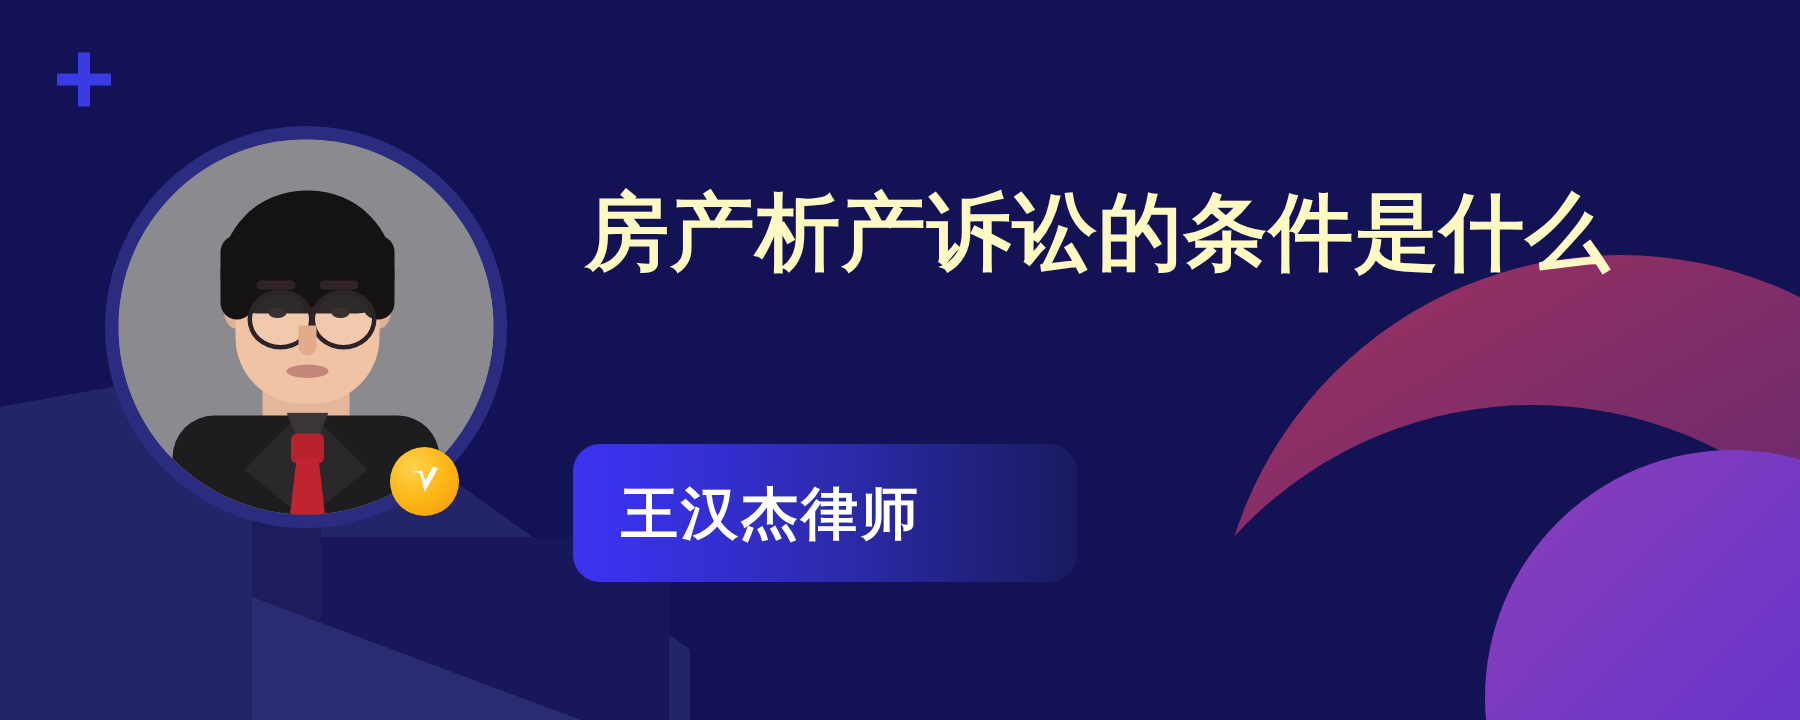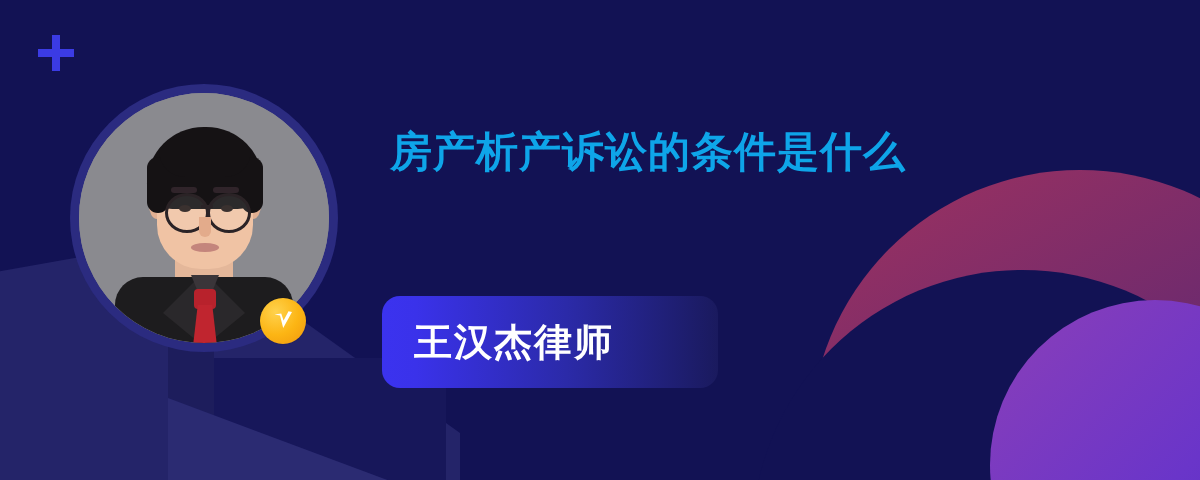--- a/index.html
+++ b/index.html
@@ -119,23 +119,23 @@
     position:absolute;left:260px;top:298px;width:46px;height:46px;
     border-radius:50%;
     background:radial-gradient(circle at 34% 30%,#ffd24d 0%,#fcb514 52%,#f0970d 100%);
     box-shadow:0 0 0 1px rgba(0,0,0,.06);
   }
   #verified-badge svg{position:absolute;left:9px;top:9px;}
 
   
   #headline{
     position:absolute;left:390px;top:122px;width:700px;
-    color:#0ea5e9;font-size:42px;line-height:66px;font-weight:bold;
+    color:#fef9c3;font-size:56px;line-height:66px;font-weight:bold;
     letter-spacing:1px;
-    font-family:Liberation Mono, monospace;
+    font-family:Liberation Sans, sans-serif;
   }
 
   #lawyer-button{
     position:absolute;left:382px;top:296px;width:336px;height:92px;
     border-radius:18px;border:0;cursor:pointer;padding:0 0 0 32px;
     display:flex;align-items:center;
     background:linear-gradient(90deg,#3b33ef 0%,#3a32ea 10%,#2b2aa8 55%,#1a1a5e 100%);
     color:#ffffff;font-size:38px;font-weight:bold;letter-spacing:2px;
     font-family:"DejaVu Sans","Liberation Sans",sans-serif;
     text-align:center;

